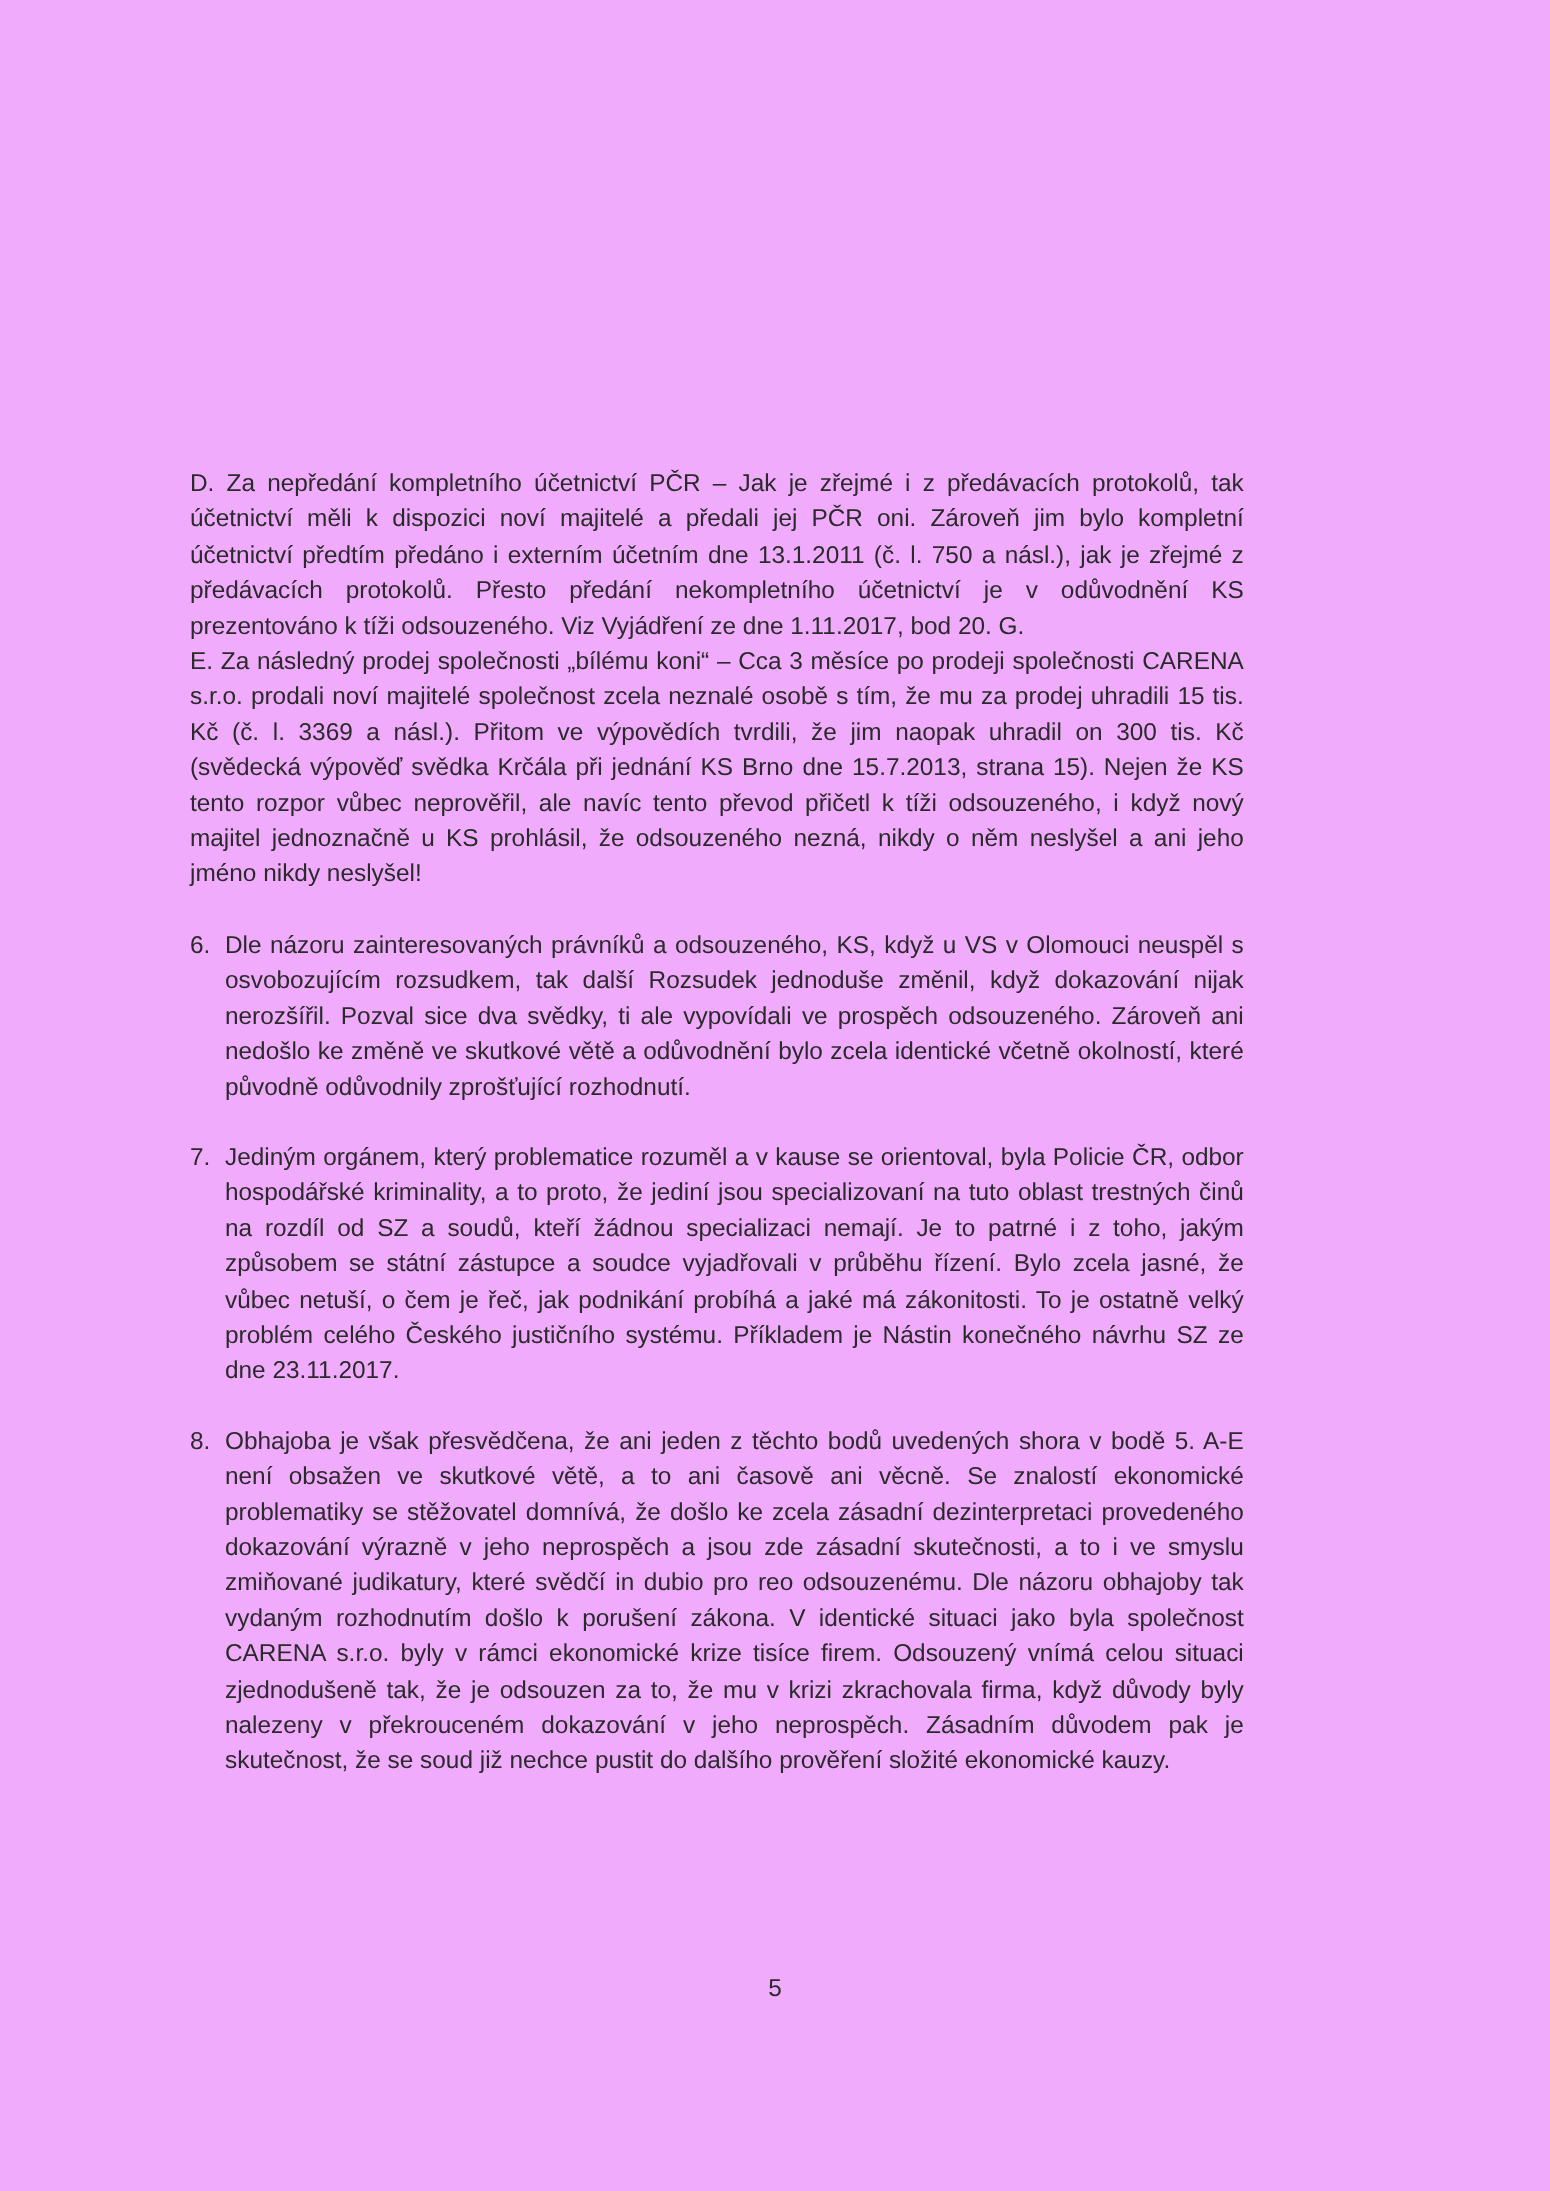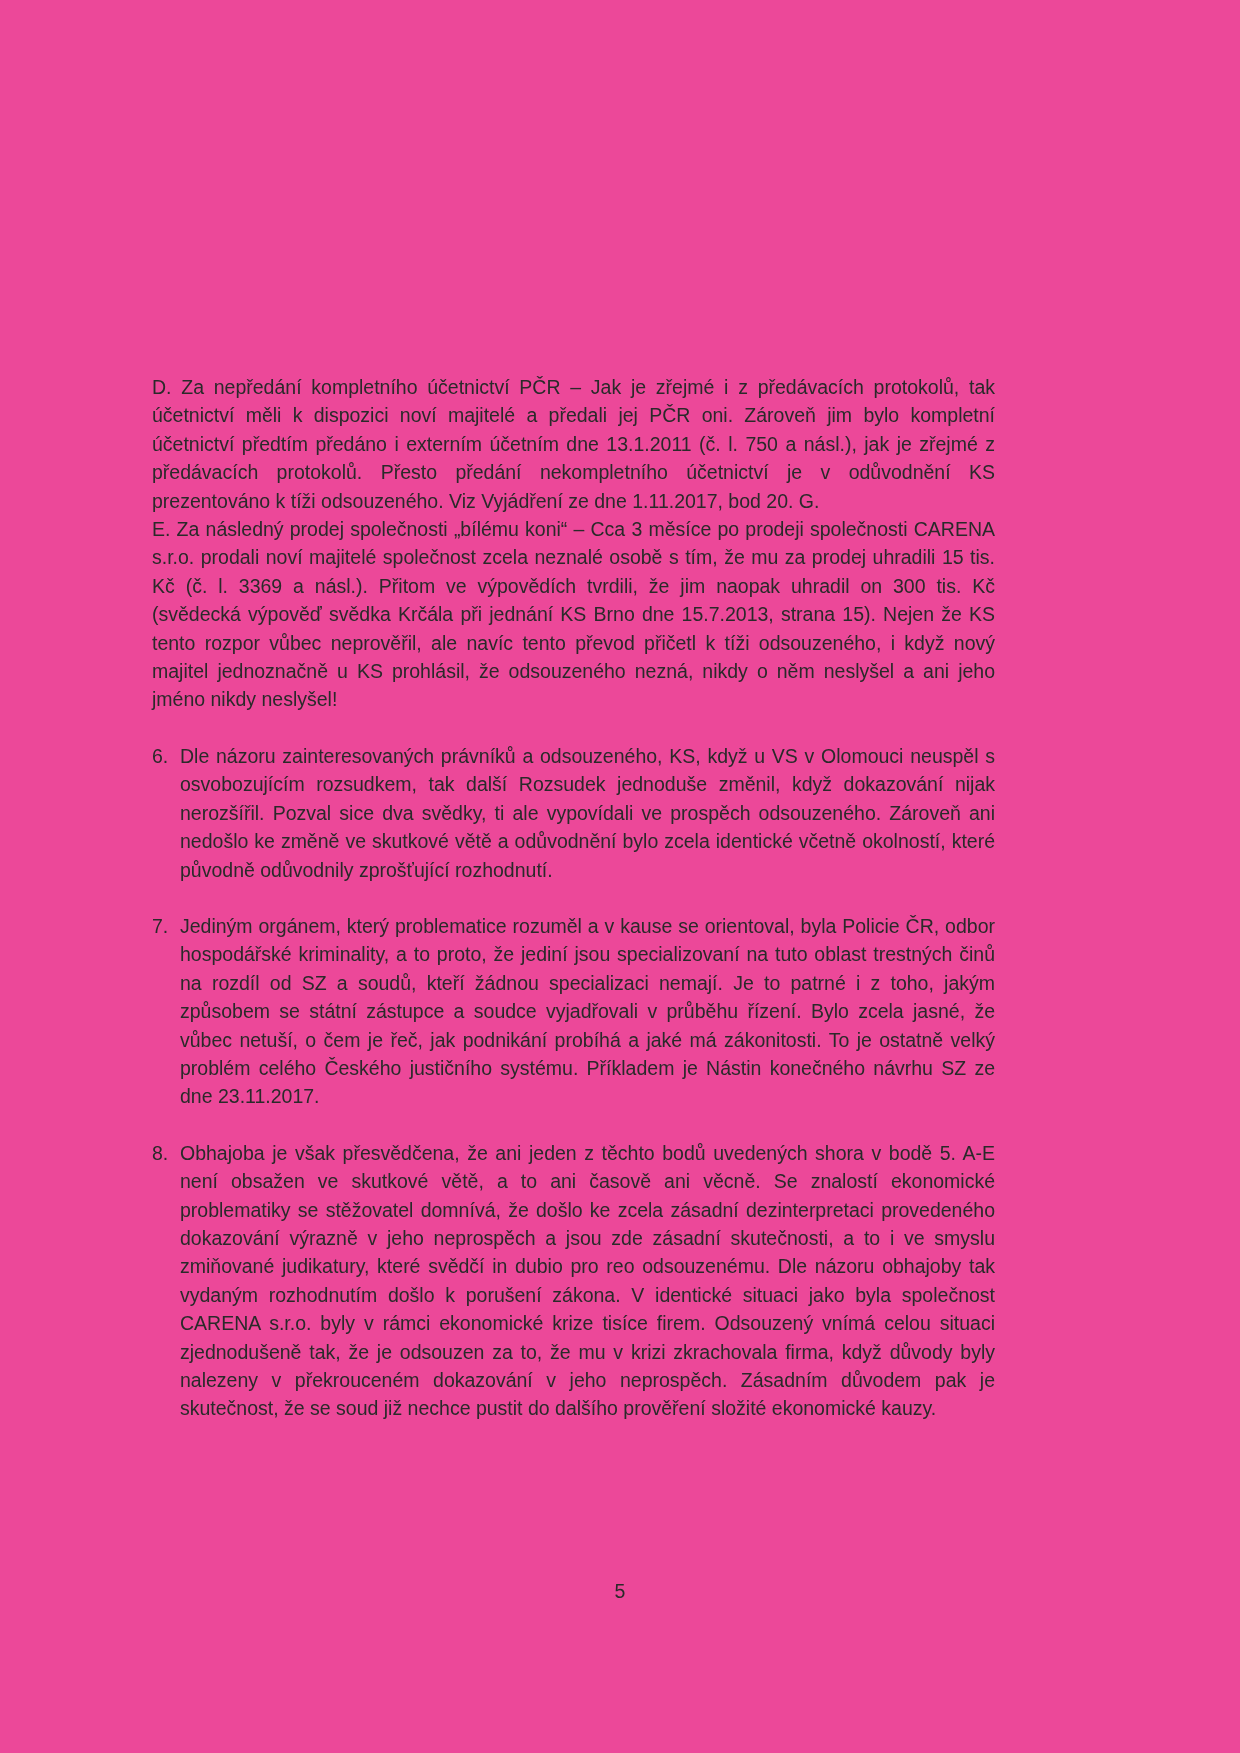--- a/index.html
+++ b/index.html
@@ -1,17 +1,17 @@
 <!DOCTYPE html>
 <html><head>
 <meta charset="utf-8">
 <style>
   html, body { margin: 0; padding: 0; background: #ffffff; }
   body { width: 1240px; height: 1753px; position: relative; overflow: hidden; }
-  .page { position: absolute; left: 0; top: 0; width: 1240px; height: 1753px; background: #ec4899; }
+  .page { position: absolute; left: 0; top: 0; width: 1240px; height: 1753px; background: #f0abfc; }
   .content {
     position: absolute; left: 152px; top: 373px; width: 843px;
     font-family: "Liberation Sans", sans-serif; font-size: 19.5px; line-height: 28.4px;
     color: #2a2a2a; text-align: justify;
   }
   .sub { margin: 0; }
   .num-item { display: flex; margin-top: 28px; }
   .num-item .n { width: 28px; flex: 0 0 28px; text-align: left; }
   .num-item .t { flex: 1; margin: 0; }
   .pagenum {

